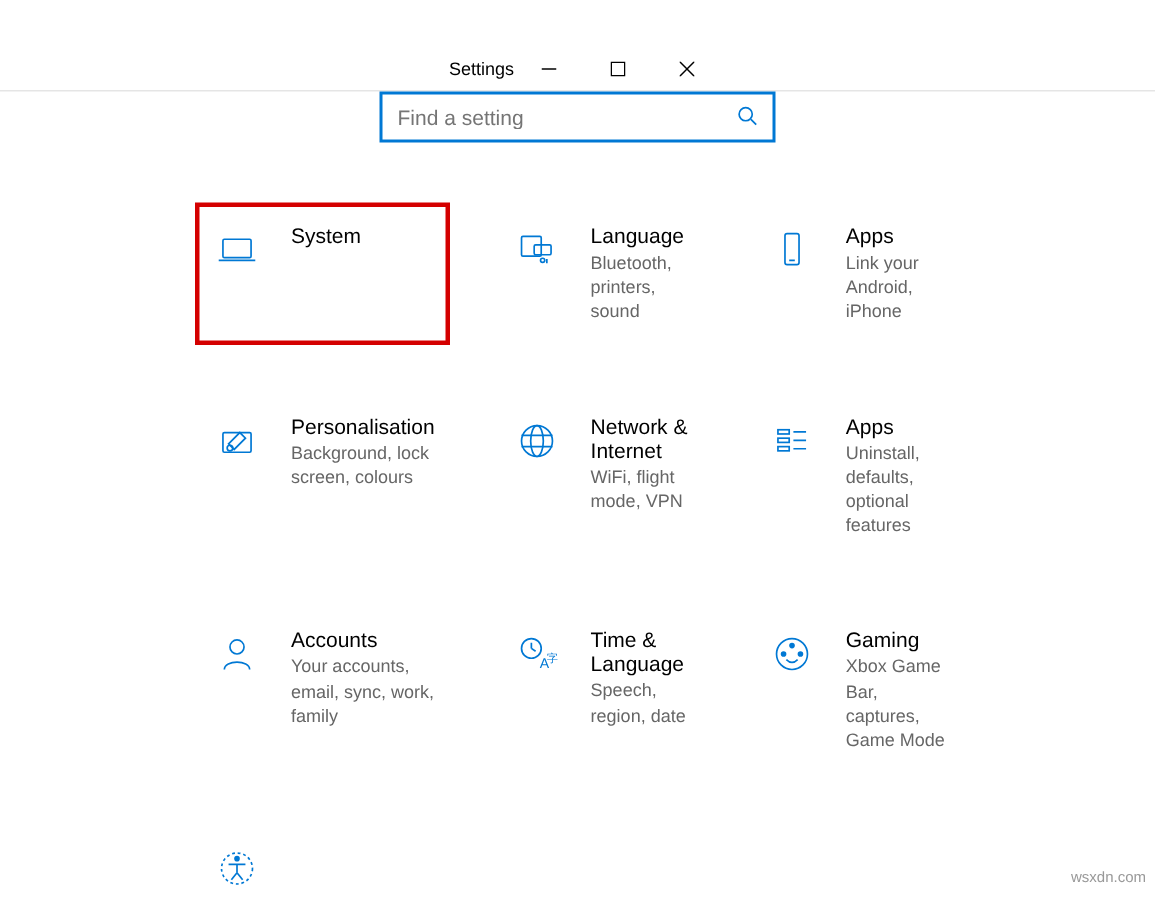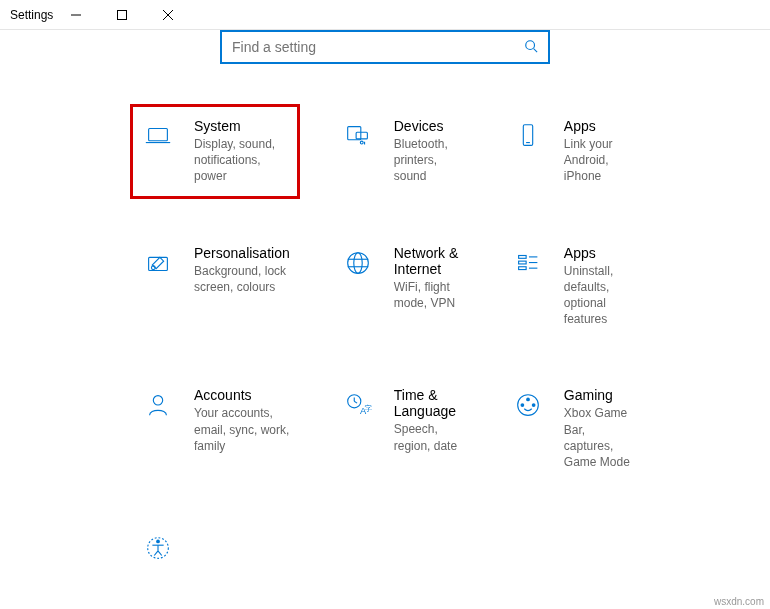--- a/index.html
+++ b/index.html
@@ -10,44 +10,45 @@
       background: #fff;
       width: 770px;
       height: 609px;
       overflow: hidden;
       position: relative;
     }
     .titlebar {
       height: 30px;
       display: flex;
       align-items: center;
-      justify-content: flex-start;
+      justify-content: center;
       padding-left: 10px;
       border-bottom: 1px solid #e5e5e5;
+      margin-top: 31px;
     }
     .titlebar-title { font-size: 12px; }
     .titlebar-controls { display: flex; }
     .titlebar-btn {
       width: 46px;
       height: 30px;
       display: flex;
       align-items: center;
       justify-content: center;
     }
     .titlebar-btn svg { width: 10px; height: 10px; }
     .content {
       padding: 0 20px 20px;
     }
     .search-wrap {
       display: flex;
       justify-content: center;
       padding: 0 0 40px;
     }
     .search-box {
-      width: 330px;
+      width: 264px;
       height: 34px;
       border: 2px solid #0078d4;
       display: flex;
       align-items: center;
       padding-left: 10px;
       position: relative;
     }
     .search-input {
       border: 0;
       outline: none;
@@ -88,21 +89,21 @@
       display: flex;
       align-items: center;
       justify-content: center;
     }
     .tile-icon svg { width: 30px; height: 30px; stroke: currentColor; fill: none; stroke-width: 1.2; }
     .tile-text { flex: 1; }
     .tile-title { font-size: 14px; color: #000; margin-bottom: 2px; }
     .tile-desc { font-size: 12px; color: #666; line-height: 1.35; }
     .watermark {
       position: absolute;
-      bottom: 2px;
+      bottom: 18px;
       right: 6px;
       font-size: 10px;
       color: #999;
     }
   </style>
 </head>
 <body>
 
 <div class="titlebar">
   <div class="titlebar-title">Settings</div>
@@ -144,35 +145,34 @@
 
     <div class="tile selected">
       <div class="tile-icon">
         <svg viewBox="0 0 32 32">
             <rect x="6" y="8" width="20" height="13" rx="1"></rect>
             <line x1="3" y1="23" x2="29" y2="23"></line>
           </svg>
       </div>
       <div class="tile-text">
         <div class="tile-title">System</div>
-        <div class="tile-desc">Display, sound, notifications, power</div>
       </div>
     </div>
 
     <div class="tile">
       <div class="tile-icon">
         <svg viewBox="0 0 32 32">
             <rect x="5" y="6" width="14" height="14" rx="1"></rect>
             <rect x="14" y="12" width="12" height="7" rx="1"></rect>
             <circle cx="20" cy="23" r="1.5"></circle>
             <line x1="23" y1="22" x2="23" y2="25"></line>
           </svg>
       </div>
       <div class="tile-text">
-        <div class="tile-title">Devices</div>
+        <div class="tile-title">Language</div>
         <div class="tile-desc">Bluetooth, printers, sound</div>
       </div>
     </div>
 
     <div class="tile">
       <div class="tile-icon">
         <svg viewBox="0 0 32 32">
             <rect x="11" y="4" width="10" height="22" rx="1.5"></rect>
             <line x1="14" y1="23" x2="18" y2="23"></line>
           </svg>

